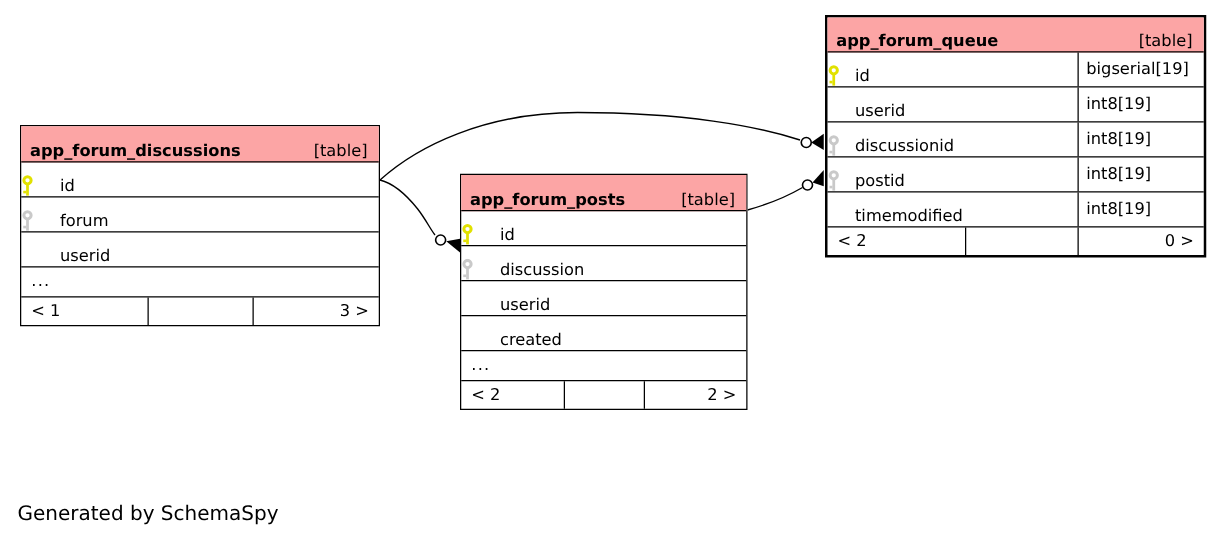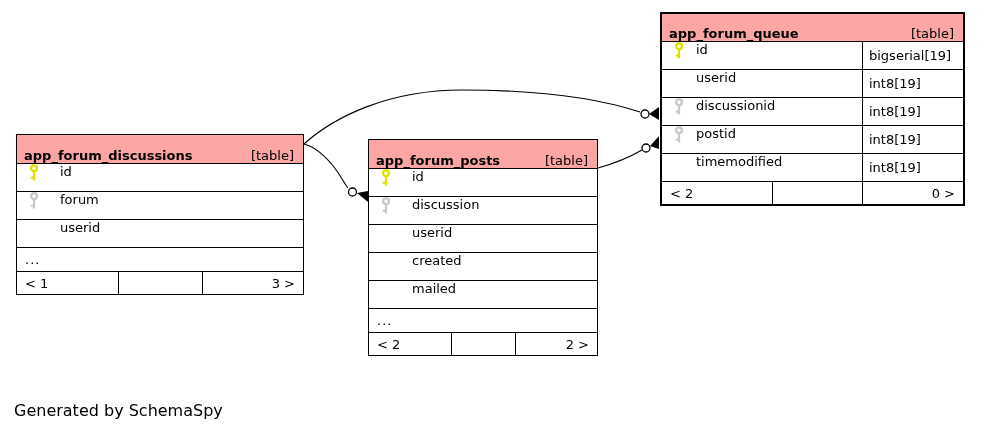--- a/index.html
+++ b/index.html
@@ -27,22 +27,22 @@
   }
   .tbl.focus .thead { height:28px; }
   .tname { font-weight:bold; white-space:nowrap; }
   .tbadge { white-space:nowrap; }
 
   .row {
     display:flex; align-items:center; height:28px;
     border-bottom:1px solid #000; box-sizing:border-box;
   }
   .namecell {
-    display:flex; align-items:flex-start; flex:1; height:100%;
-    padding-left:12px; box-sizing:border-box;
+    display:flex; align-items:flex-end; flex:1; height:100%;
+    box-sizing:border-box;
   }
   .tbl.focus .namecell { border-right:1px solid #000; }
   .typecell {
     width:100px; flex:0 0 100px; display:flex; align-items:center;
     padding-left:6px; height:100%; box-sizing:border-box; white-space:nowrap;
   }
   .kcol { width:31px; flex:0 0 31px; display:flex; align-items:center; }
   .tbl.focus .kcol { width:22px; flex:0 0 22px; }
 
   svg.key { display:block; }
@@ -87,21 +87,21 @@
     <polygon class="crow" points="649,114 659,107 659,120"></polygon>
   </g>
 
   <g>
     <path d="M598,168 C616,163 630,157 642,150"></path>
     <circle class="zero" cx="646" cy="148" r="4"></circle>
     <polygon class="crow" points="650,146 659,136 659,149"></polygon>
   </g>
 </svg>
 
-<div class="tbl" style="left:16px; top:100px; width:288px;margin-top:34px;">
+<div class="tbl" style="left:16px; top:100px; width:288px;">
   <div class="thead">
     <span class="tname">app_forum_discussions</span>
     <span class="tbadge">[table]</span>
   </div>
   <div class="row">
     <span class="namecell">
       <span class="kcol">
         <svg class="key key-pk" width="10" height="17" viewBox="0 0 10 17">
             <circle cx="5" cy="4.2" r="2.9" fill="none" stroke-width="2.4"></circle>
             <rect x="3.9" y="7.2" width="2.2" height="9.3"></rect>
@@ -171,26 +171,20 @@
         <span class="kcol"></span>
       <span>userid</span>
     </span>
   </div>
   <div class="row">
     <span class="namecell">
         <span class="kcol"></span>
       <span>created</span>
     </span>
   </div>
-  <div class="row">
-    <span class="namecell">
-        <span class="kcol"></span>
-      <span>mailed</span>
-    </span>
-  </div>
   <div class="ellipsisrow">...</div>
   <div class="tfooter">
     <span class="fc" style="flex:0 0 82px;">&lt; 2</span>
     <span class="fc grow"></span>
     <span class="fc right" style="flex:0 0 82px;">2 &gt;</span>
   </div>
 </div>
 
 <div class="tbl focus" style="left:660px; top:12px; width:305px;">
   <div class="thead">

